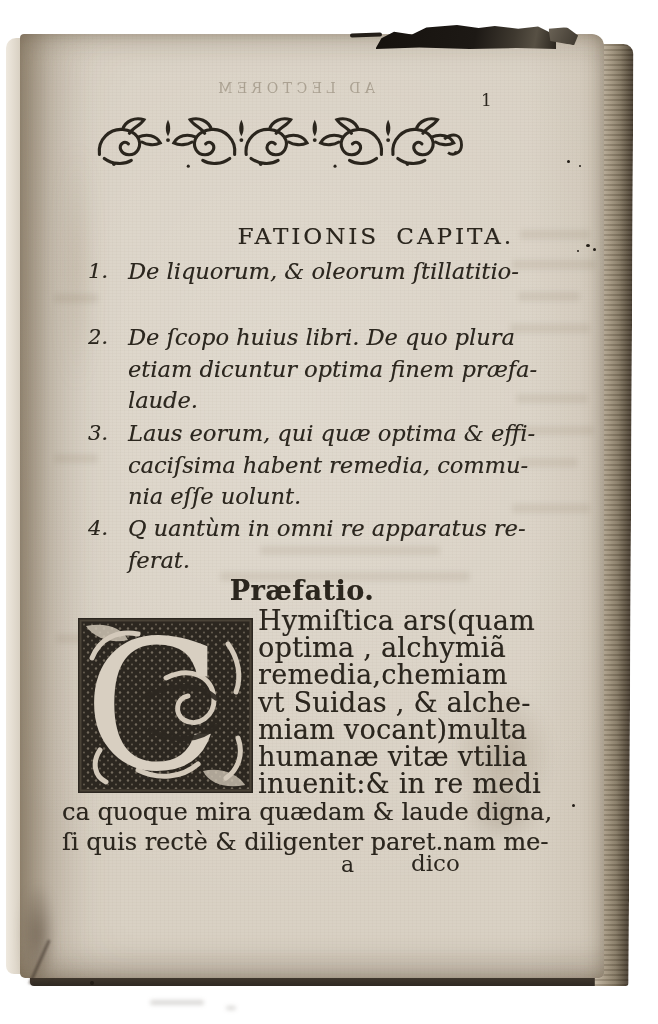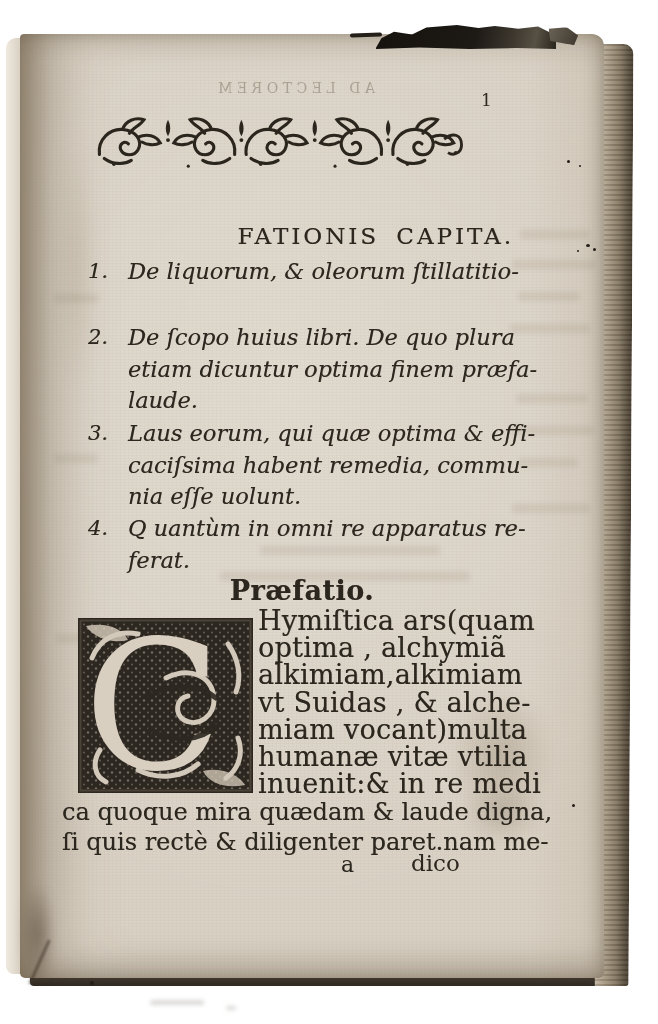--- a/index.html
+++ b/index.html
@@ -258,21 +258,21 @@
       <text x="6" y="150" font-size="180" font-family="DejaVu Serif, Liberation Serif, serif" fill="#d8cfc1">C</text>
       <g stroke="#2c2720" fill="none" stroke-width="5" stroke-linecap="round" opacity="0.9">
         <path d="M70,78 C96,64 122,66 138,80"></path>
         <path d="M72,112 C98,126 124,122 138,108"></path>
       </g>
     </svg>
 
     <div class="pref-narrow">
       <div>Hymiſtica ars(quam</div>
       <div>optima , alchymiã</div>
-      <div>alkimiam,alkimiam</div>
+      <div>remedia,chemiam</div>
       <div>vt Suidas , &amp; alche-</div>
       <div>miam vocant)multa</div>
       <div>humanæ vitæ vtilia</div>
       <div>inuenit:&amp; in re medi</div>
     </div>
     <div class="pref-wide">
       <div>ca quoque mira quædam &amp; laude digna,</div>
       <div>ſi quis rectè &amp; diligenter paret.nam me-</div>
     </div>
 

